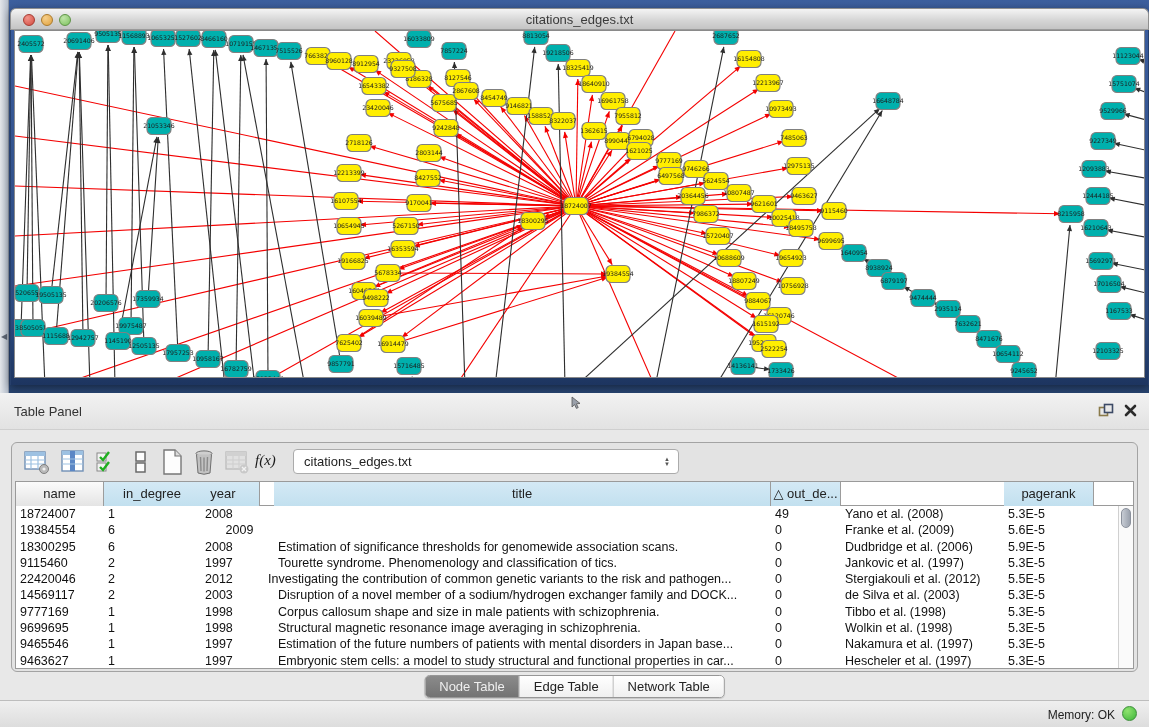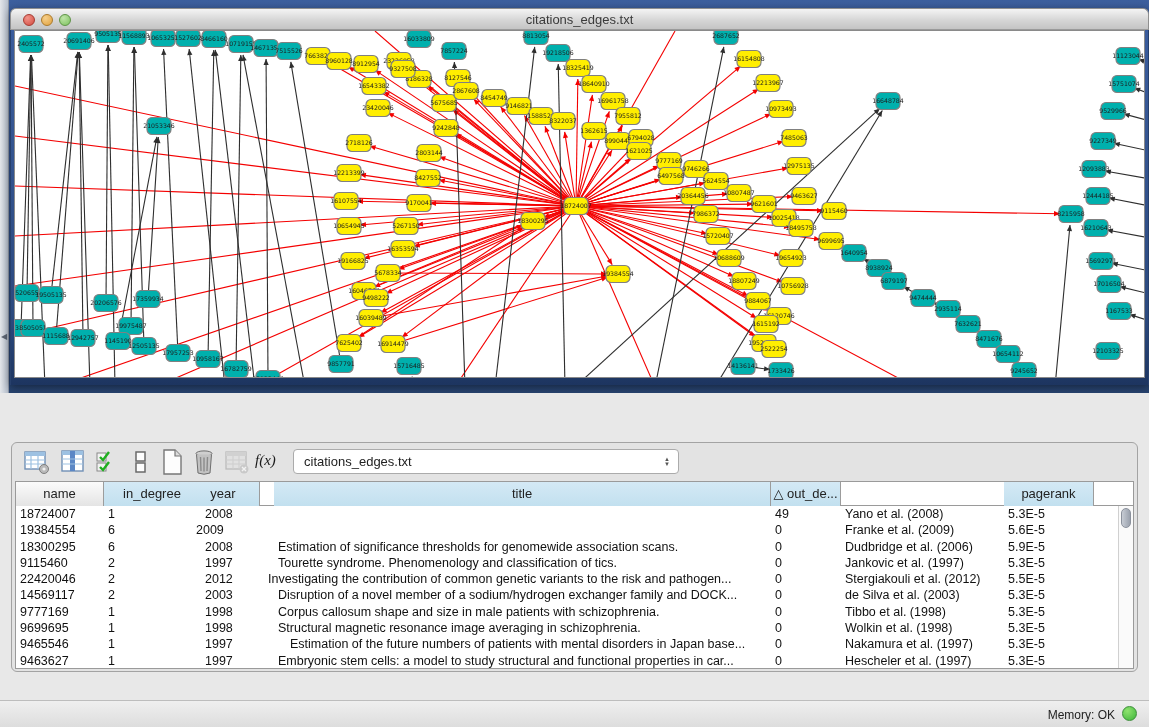--- a/index.html
+++ b/index.html
@@ -624,20 +624,33 @@
               <text x="36" y="266.2" text-anchor="middle" font-size="6.2" fill="#1c1c1c">19505135</text>
               <rect x="1081" y="311.5" width="24" height="17" rx="5" fill="#00b0ad" stroke="#808080" stroke-width="1.2"></rect>
               <text x="1093" y="322.2" text-anchor="middle" font-size="6.2" fill="#1c1c1c">12103325</text>
             </g>
           </svg>
       </div>
     </div>
   </div>
 
   <div id="table-panel">
+    <div id="panel-header">
+      <span id="panel-title">Table Panel</span>
+      <svg id="cursor" width="12" height="14" viewBox="0 0 12 14">
+        <path d="M2 1 L2 11 L4.6 8.6 L6.4 12.4 L8.2 11.6 L6.4 7.8 L10 7.4 Z" fill="#9aa0aa" stroke="#555" stroke-width="0.8"></path>
+      </svg>
+      <svg id="float-icon" viewBox="0 0 16 16">
+        <rect x="1.5" y="4.5" width="8" height="8" fill="none" stroke="#8a7a4a" stroke-width="1.6"></rect>
+        <rect x="6.5" y="1.5" width="8" height="8" fill="#e9e9e9" stroke="#3c4a66" stroke-width="1.6"></rect>
+      </svg>
+      <svg id="close-icon" viewBox="0 0 15 15">
+        <path d="M3 3 L12 12 M12 3 L3 12" stroke="#2b2b2b" stroke-width="2.6" stroke-linecap="round"></path>
+      </svg>
+    </div>
 
     <div id="panel-box">
       <div id="toolbar">
         <svg class="tb-icon" style="left:11px" viewBox="0 0 28 28">
           <rect x="2" y="4" width="20" height="17" fill="#fff" stroke="#6f8fb5" stroke-width="1.4"></rect>
           <rect x="2" y="4" width="20" height="4" fill="#9dc1e2"></rect>
           <path d="M2 12 H22 M2 16 H22 M8 8 V21 M15 8 V21" stroke="#9dc1e2" stroke-width="1.2"></path>
           <circle cx="21" cy="21" r="4.5" fill="#b9b9b9" stroke="#7e7e7e"></circle>
           <circle cx="21" cy="21" r="1.6" fill="#efefef"></circle>
         </svg>
@@ -698,21 +711,21 @@
               <div class="td" style="left: 0px; width: 88px;">18724007</div>
               <div class="td" style="left: 88px; width: 97px;">1</div>
               <div class="td" style="left: 185px; width: 73px;">2008</div>
               <div class="td" style="left: 755px; width: 70px;">49</div>
               <div class="td" style="left: 825px; width: 163px;">Yano et al. (2008)</div>
               <div class="td" style="left: 988px; width: 90px;">5.3E-5</div>
             </div>
             <div class="tr">
               <div class="td" style="left: 0px; width: 88px;">19384554</div>
               <div class="td" style="left: 88px; width: 97px;">6</div>
-              <div class="td" style="left: 176px; width: 73px;">2009</div>
+              <div class="td" style="left: 185px; width: 73px; text-align: center;">2009</div>
               <div class="td" style="left: 755px; width: 70px;">0</div>
               <div class="td" style="left: 825px; width: 163px;">Franke et al. (2009)</div>
               <div class="td" style="left: 988px; width: 90px;">5.6E-5</div>
             </div>
             <div class="tr">
               <div class="td" style="left: 0px; width: 88px;">18300295</div>
               <div class="td" style="left: 88px; width: 97px;">6</div>
               <div class="td" style="left: 185px; width: 73px;">2008</div>
               <div class="td" style="left: 258px; width: 497px;">Estimation of significance thresholds for genomewide association scans.</div>
               <div class="td" style="left: 755px; width: 70px;">0</div>
@@ -761,41 +774,46 @@
               <div class="td" style="left: 185px; width: 73px;">1998</div>
               <div class="td" style="left: 258px; width: 497px;">Structural magnetic resonance image averaging in schizophrenia.</div>
               <div class="td" style="left: 755px; width: 70px;">0</div>
               <div class="td" style="left: 825px; width: 163px;">Wolkin et al. (1998)</div>
               <div class="td" style="left: 988px; width: 90px;">5.3E-5</div>
             </div>
             <div class="tr">
               <div class="td" style="left: 0px; width: 88px;">9465546</div>
               <div class="td" style="left: 88px; width: 97px;">1</div>
               <div class="td" style="left: 185px; width: 73px;">1997</div>
-              <div class="td" style="left: 258px; width: 497px; margin-left: 12px;">Estimation of the future numbers of patients with mental disorders in Japan base...</div>
+              <div class="td" style="left: 258px; width: 497px;">Estimation of the future numbers of patients with mental disorders in Japan base...</div>
               <div class="td" style="left: 755px; width: 70px;">0</div>
               <div class="td" style="left: 825px; width: 163px;">Nakamura et al. (1997)</div>
               <div class="td" style="left: 988px; width: 90px;">5.3E-5</div>
             </div>
             <div class="tr">
               <div class="td" style="left: 0px; width: 88px;">9463627</div>
               <div class="td" style="left: 88px; width: 97px;">1</div>
               <div class="td" style="left: 185px; width: 73px;">1997</div>
               <div class="td" style="left: 258px; width: 497px;">Embryonic stem cells: a model to study structural and functional properties in car...</div>
               <div class="td" style="left: 755px; width: 70px;">0</div>
               <div class="td" style="left: 825px; width: 163px;">Hescheler et al. (1997)</div>
               <div class="td" style="left: 988px; width: 90px;">5.3E-5</div>
             </div>
           </div>
         <div id="vscroll">
           <div id="vthumb"></div>
         </div>
       </div>
     </div>
 
+    <div id="tabs">
+        <div class="tab active">Node Table</div>
+        <div class="tab">Edge Table</div>
+        <div class="tab">Network Table</div>
+      </div>
   </div>
 
   <div id="status-bar">
     <span id="memory-label">Memory: OK</span>
     <span id="memory-dot"></span>
   </div>
 
 </div>
 
 </body></html>

